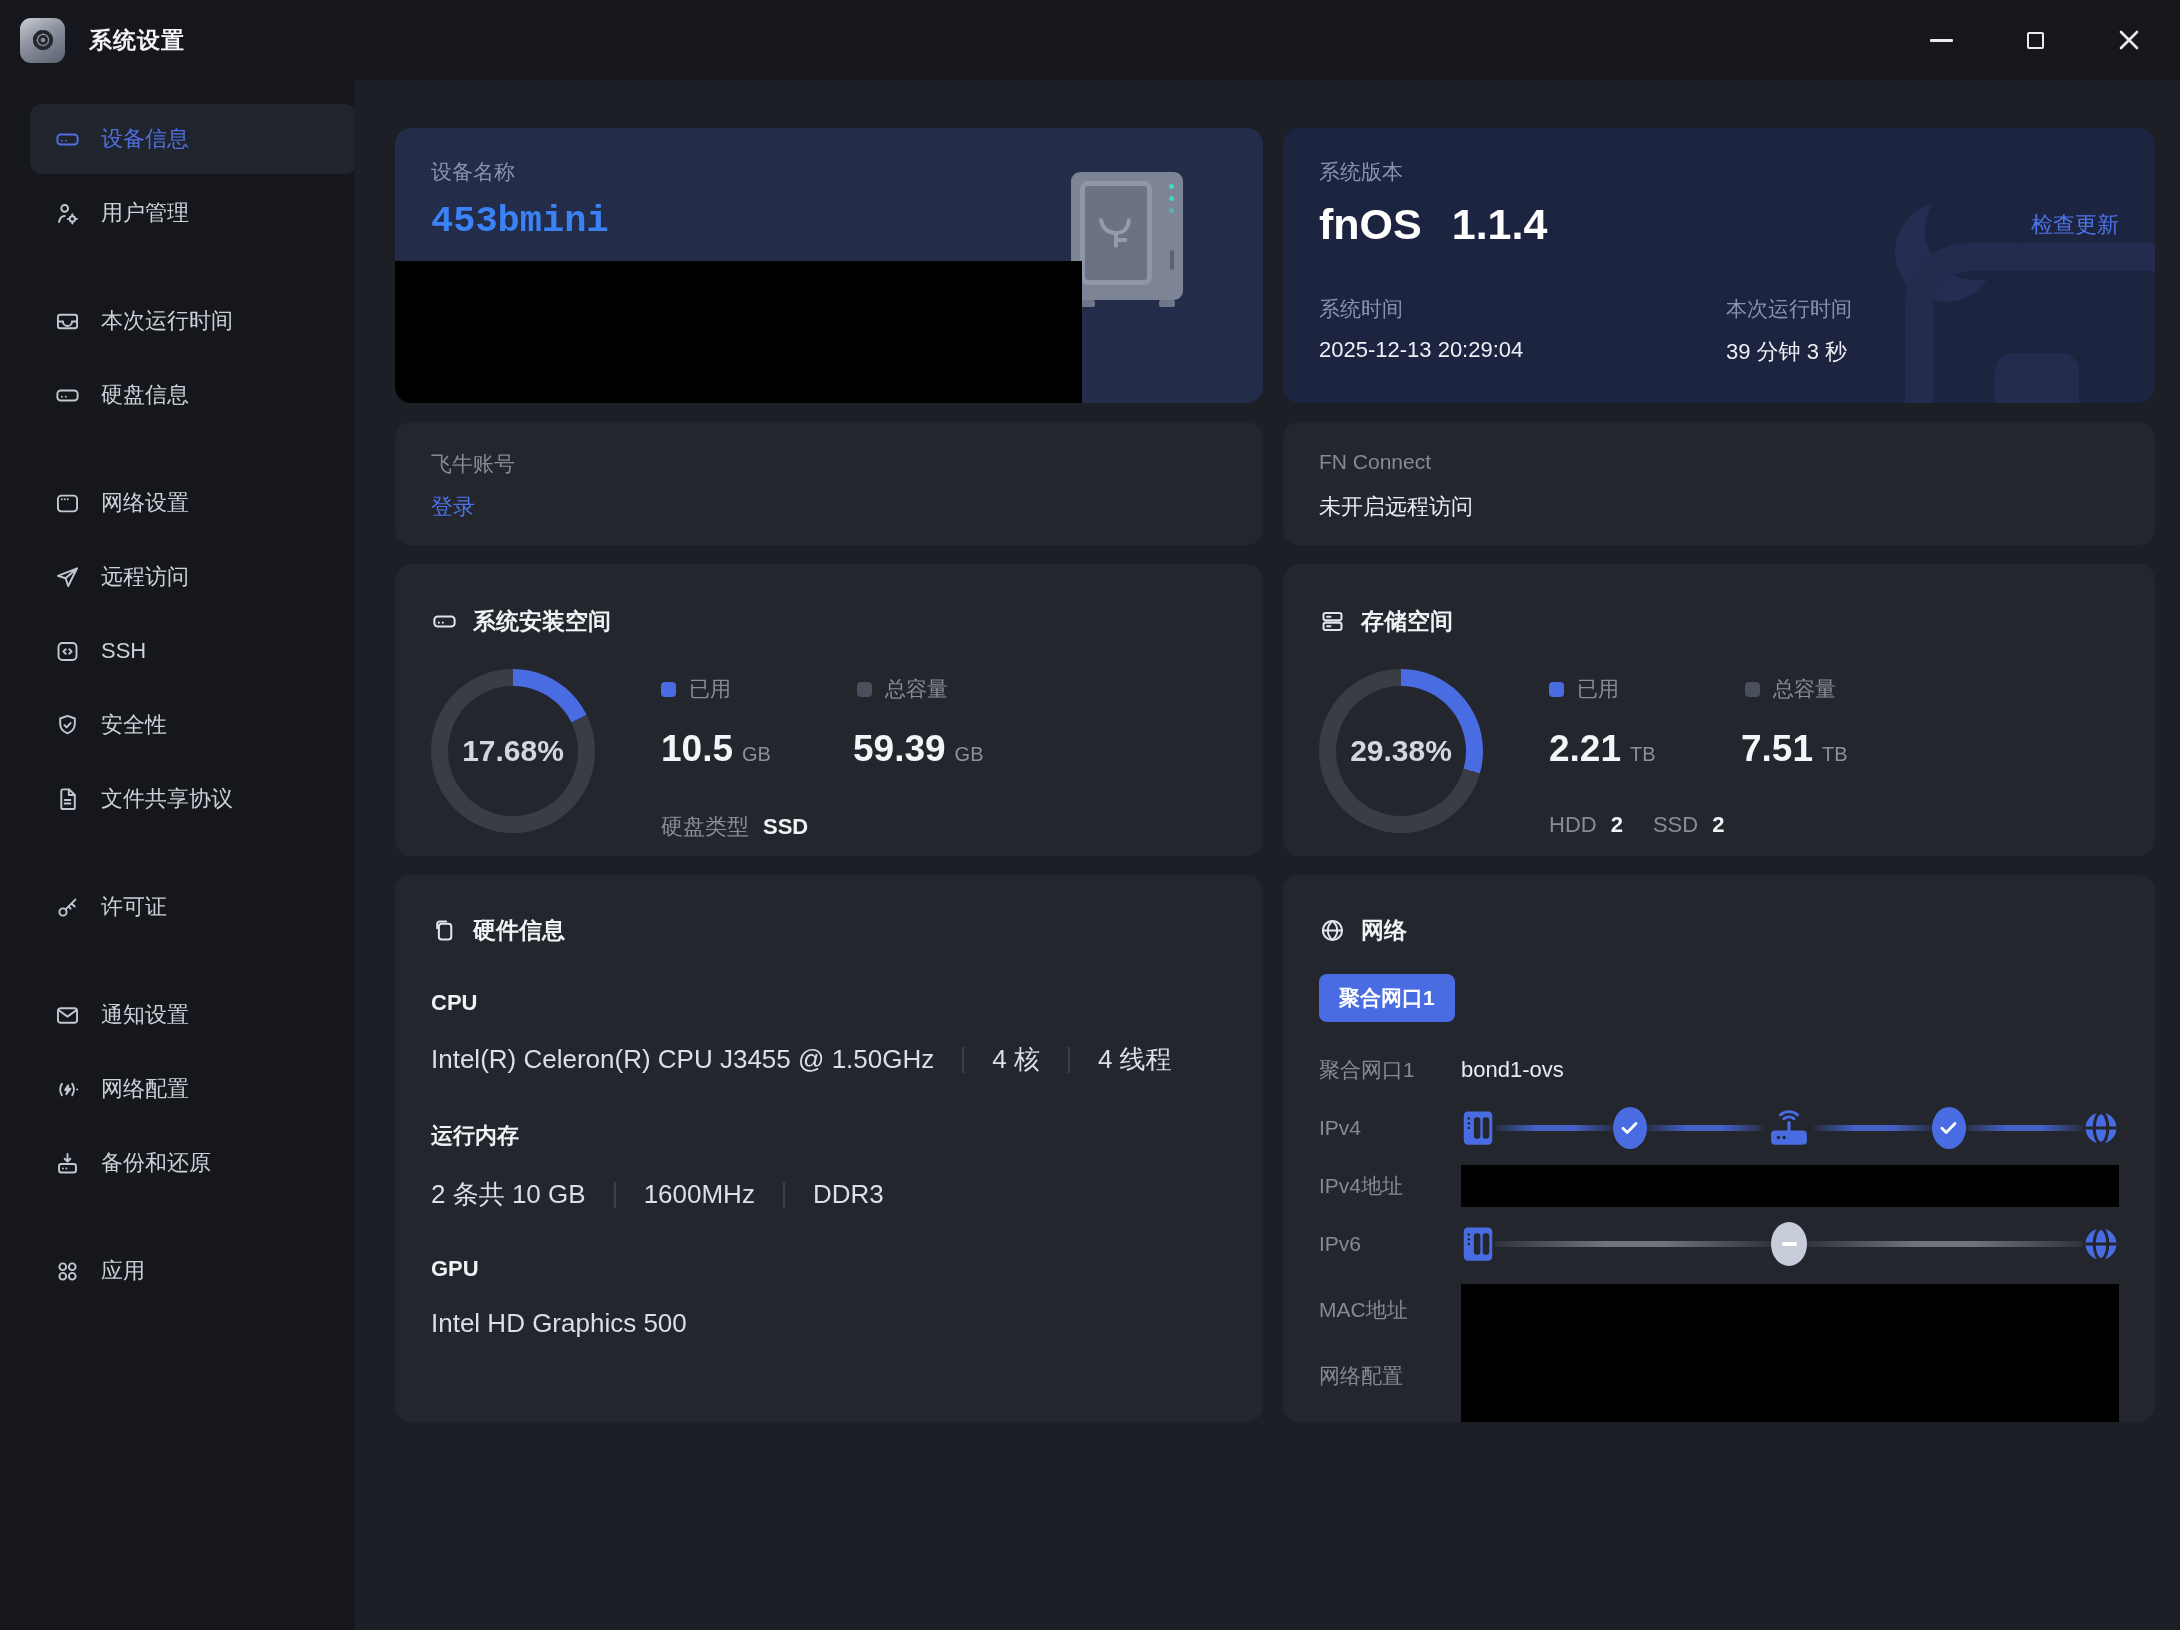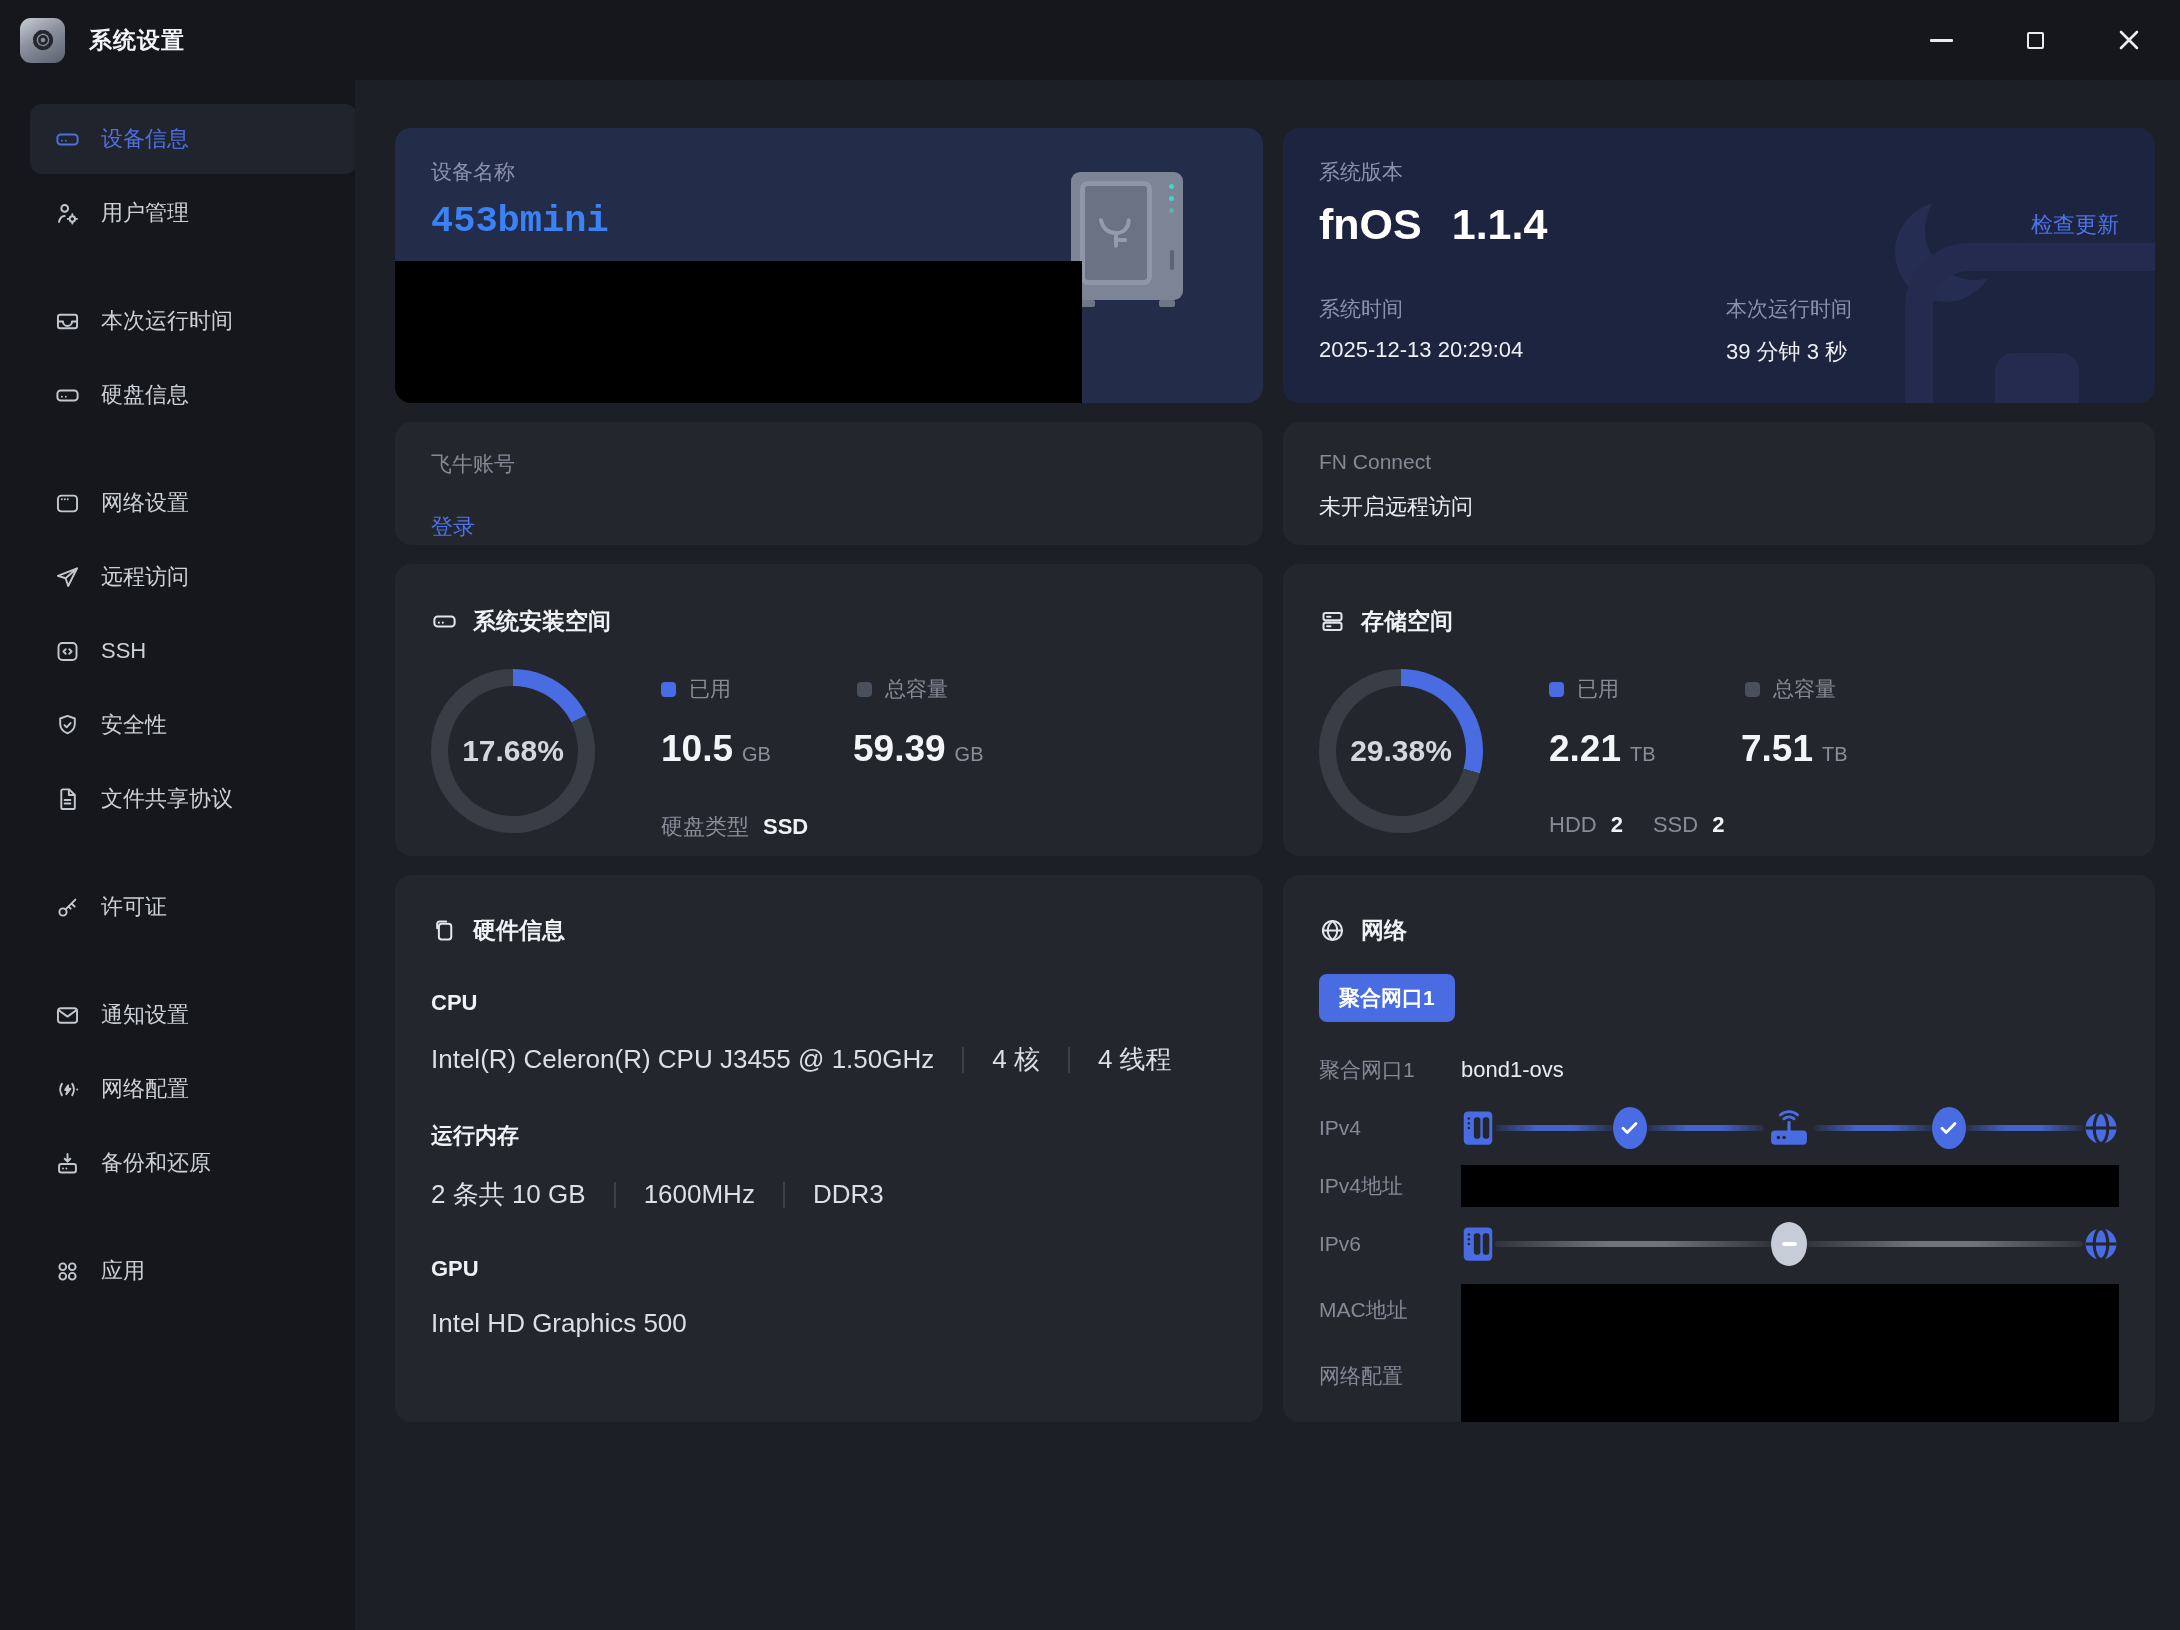--- a/index.html
+++ b/index.html
@@ -54,21 +54,21 @@
   .upd-link { margin-left:auto; font-size:22px; color:#4d73e8; cursor:pointer; position:relative; z-index:2; }
   .ver-bottom { display:flex; margin-top:46px; position:relative; z-index:2; }
   .ver-col1 { width:407px; }
   .v-val { margin-top:14px; font-size:22px; color:#eef0f5; }
   .moon { position:absolute; right:130px; top:52px; width:100px; height:100px; border-radius:50%; background:#1d2440; box-shadow:-30px 22px 0 #262d52; }
   .wm-f1 { position:absolute; right:-70px; bottom:-160px; width:320px; height:320px; border:28px solid #242b4e; border-radius:64px; }
   .wm-f2 { position:absolute; right:76px; bottom:-34px; width:84px; height:84px; background:#242b4e; border-radius:18px; }
 
   
   .small-card { padding:28px 36px; }
-  .login-link { margin-top:34px; font-size:22px; color:#4d73e8; cursor:pointer; display:inline-block; }
+  .login-link { margin-top:14px; font-size:22px; color:#4d73e8; cursor:pointer; display:inline-block; }
   .conn-status { margin-top:18px; font-size:22px; color:#e9ecf1; }
 
   
   .gauge-card { padding:42px 36px; }
   .card-title { display:flex; align-items:center; gap:15px; font-size:23px; font-weight:700; color:#f0f2f6; }
   .ct-ic { width:27px; height:27px; color:#e2e5eb; flex-shrink:0; }
   .gauge-row { display:flex; margin-top:32px; align-items:flex-start; }
   .donut { width:164px; height:164px; border-radius:50%; position:relative; flex-shrink:0; }
   .donut-in { position:absolute; inset:17px; background:#23262d; border-radius:50%; display:flex; align-items:center; justify-content:center; font-size:30px; font-weight:600; color:#d3d7de; }
   .gauge-right { margin-left:66px; padding-top:6px; }

